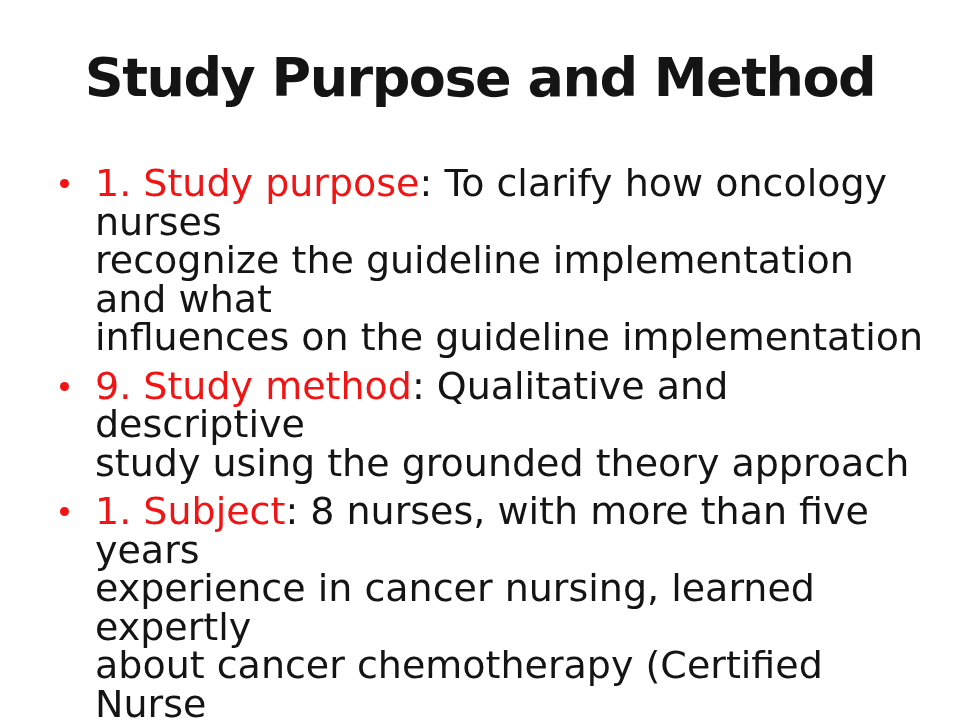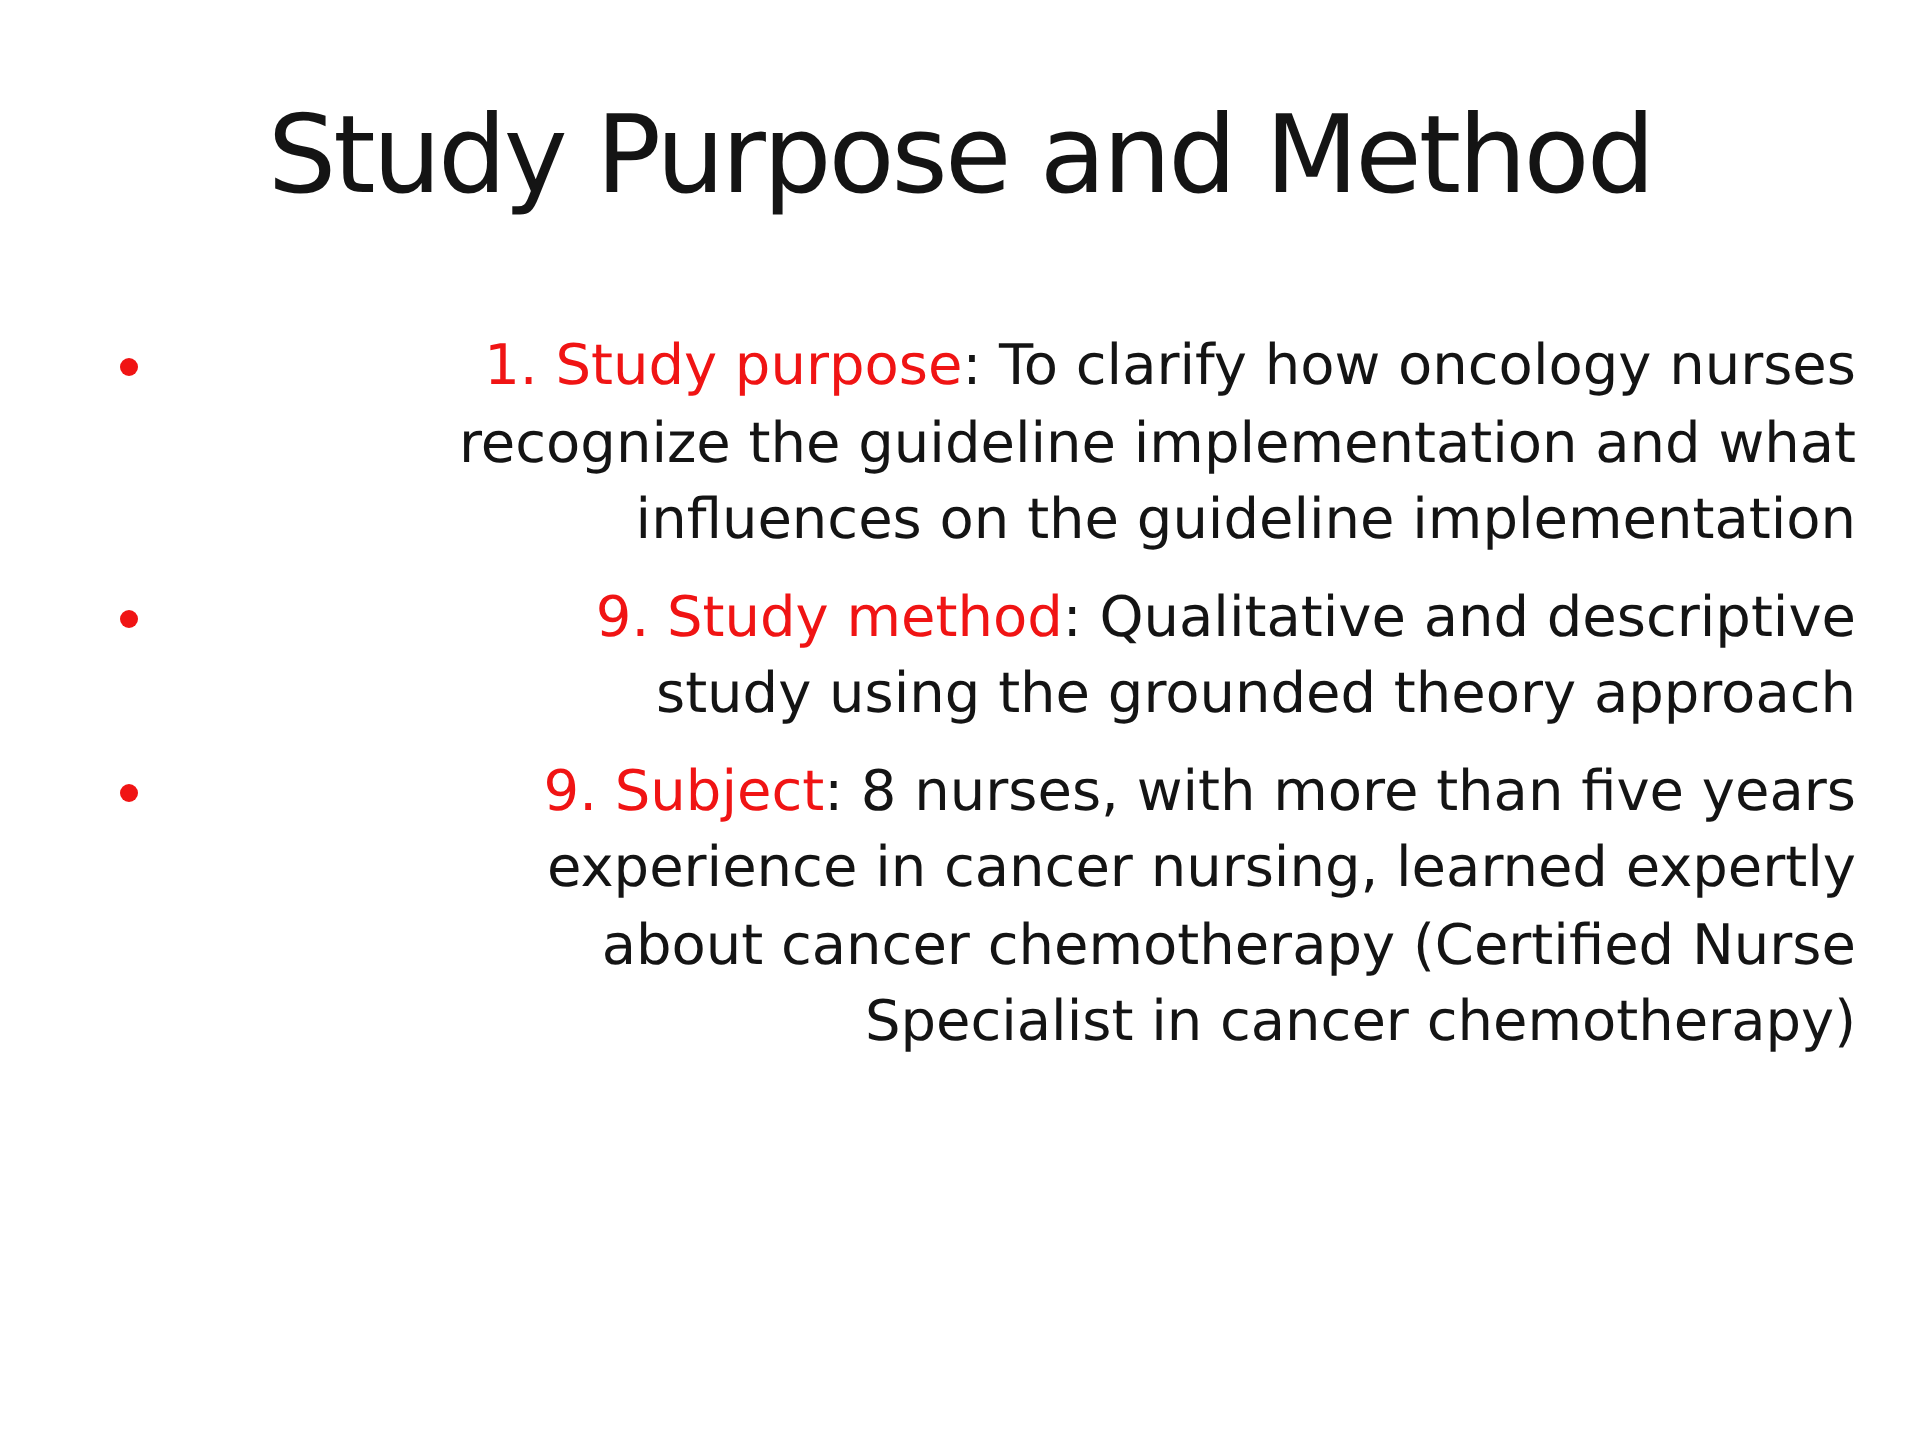--- a/index.html
+++ b/index.html
@@ -13,40 +13,39 @@
     height: 720px;
     background: var(--bg, #ffffff);
     overflow: hidden;
     font-family: "DejaVu Sans", "Liberation Sans", sans-serif;
     color: var(--text-color, #141414);
   }
   .slide-title {
     margin: 44px 20px 0 20px;
     text-align: center;
     font-size: 54px;
-    font-weight: 400;
+    font-weight: 700;
     letter-spacing: -1.5px;
     line-height: 68px;
     color: var(--text-color, #141414);
   }
   ul.bullet-list {
     list-style: none;
     margin: 52px 0 0 58px;
     padding: 0;
     width: 870px;
   }
   ul.bullet-list li {
     position: relative;
     padding-left: 37px;
     margin: 0 0 10px 0;
-    font-size: 28px;
+    font-size: 38px;
     line-height: 38.5px;
     white-space: pre-line;
     color: var(--text-color, #141414);
-    text-align: right;
   }
   .dot {
     position: absolute;
     left: 2px;
     top: 15px;
     width: 9px;
     height: 9px;
     border-radius: 50%;
   }
   .dot.red  { background: var(--accent-red, #f01414); }
@@ -61,19 +60,19 @@
 <div class="slide" style="--accent-red: #f01414; --text-color: #141414; --bg: #ffffff;">
 
   <h1 class="slide-title">Study Purpose and Method</h1>
 
   <ul class="bullet-list">
     <li><span class="dot red"></span><span class="lead">1. Study purpose</span><span>: To clarify how oncology nurses
 recognize the guideline implementation and what
 influences on the guideline implementation</span></li>
     <li><span class="dot red"></span><span class="lead">9. Study method</span><span>: Qualitative and descriptive
 study using the grounded theory approach</span></li>
-    <li><span class="dot red"></span><span class="lead">9. Subject</span><span>: 8 nurses, with more than five years
+    <li><span class="dot red"></span><span class="lead">1. Subject</span><span>: 8 nurses, with more than five years
 experience in cancer nursing, learned expertly
 about cancer chemotherapy (Certified Nurse
 Specialist in cancer chemotherapy)</span></li>
   </ul>
 
 </div>
 
 </body></html>

